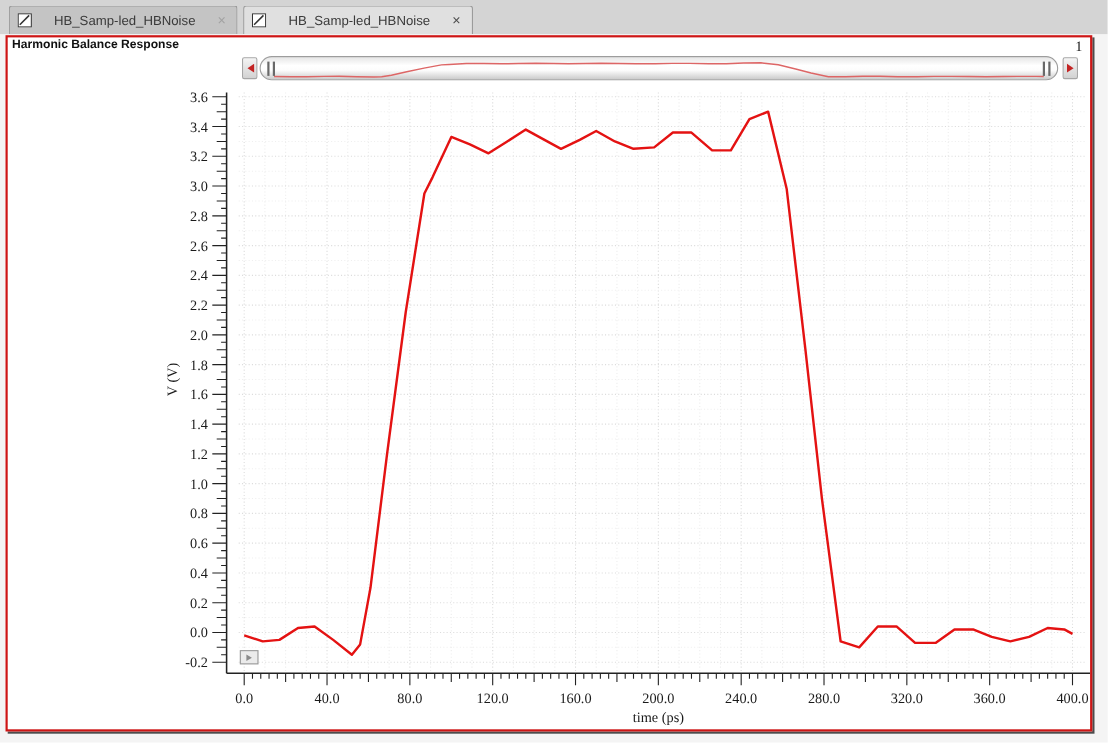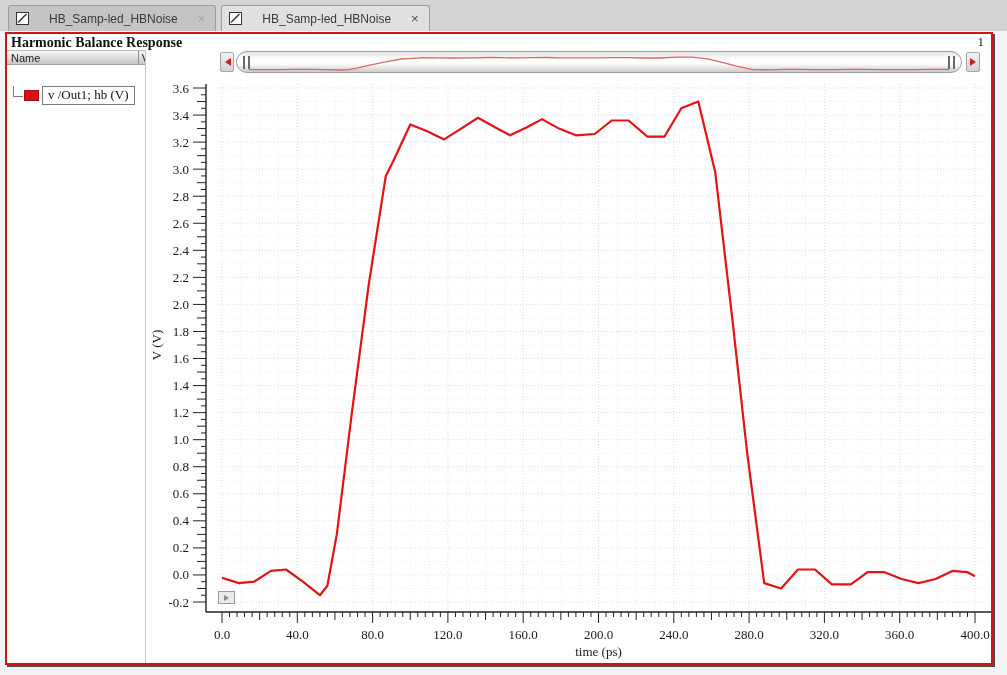--- a/index.html
+++ b/index.html
@@ -27,22 +27,22 @@
   .tab.active   .tab-close { color:#4d4d4d; }
   .tab-icon { width:13px; height:13px; display:block; }
   
   .main-panel {
     position:absolute; left:5px; top:32px; width:988px; height:633px;
     background:#ffffff; border:2px solid #ce1515;
     box-shadow:2px 2px 0 #4c4c4c; box-sizing:border-box; overflow:hidden;
   }
   .plot-title {
     position:absolute; left:4px; top:1px;
-    font-family:Liberation Serif, serif; font-weight:bold;
-    font-size:14px; color:#111;
+    font-family:Liberation Sans, sans-serif; font-weight:bold;
+    font-size:11px; color:#111;
   }
   .page-num {
     position:absolute; right:7px; top:0px;
     font-family:"Liberation Serif",serif; font-size:13px; color:#111;
   }
   
   .name-panel {
     position:absolute; left:0; top:16px; width:138px; bottom:0;
     border-right:1px solid #c6c6c6; background:#fff;
   }
@@ -127,31 +127,20 @@
     <span>HB_Samp-led_HBNoise</span>
     <span class="tab-close">×</span>
   </div>
 </div>
 
 <div class="main-panel">
 
   <div class="plot-title">Harmonic Balance Response</div>
   <div class="page-num">1</div>
 
-  <div class="name-panel">
-    <div class="name-header">
-      <span>Name</span>
-      <span class="col2">V</span>
-    </div>
-    <div class="legend-row">
-      <div class="tree-elbow"></div>
-      <div class="swatch" style="background: rgb(221, 17, 17);"></div>
-      <div class="sig-label">v /Out1; hb (V)</div>
-    </div>
-  </div>
 
   <div class="hscroll">
     <div class="scroll-btn left">
       <div class="tri-left"></div>
     </div>
     <div class="scroll-pill">
       <svg class="minimap" viewBox="0 0 700 18" preserveAspectRatio="none">
           <polyline points="0.0,15.6 15.8,15.7 29.8,15.7 45.5,15.4 59.5,15.3 75.3,15.7 91.0,16.0 98.0,15.8 106.8,14.4 120.8,11.2 136.5,7.9 152.3,5.0 159.3,4.6 175.0,3.7 190.8,3.8 206.5,4.0 222.3,3.8 238.0,3.5 253.8,3.7 267.8,3.9 283.5,3.7 297.5,3.5 313.3,3.8 329.0,3.9 346.5,3.9 362.3,3.6 378.0,3.6 395.5,4.0 411.3,4.0 427.0,3.2 442.8,3.1 458.5,4.9 474.3,8.7 488.3,12.3 504.0,15.7 519.8,15.8 535.5,15.3 551.3,15.3 567.0,15.7 584.5,15.7 600.3,15.4 616.0,15.4 631.8,15.6 647.5,15.7 663.3,15.6 679.0,15.4 693.0,15.4 700.0,15.5" fill="none" stroke="#dd6666" stroke-width="1.3"></polyline>
         </svg>
       <div class="grip gleft"></div>

